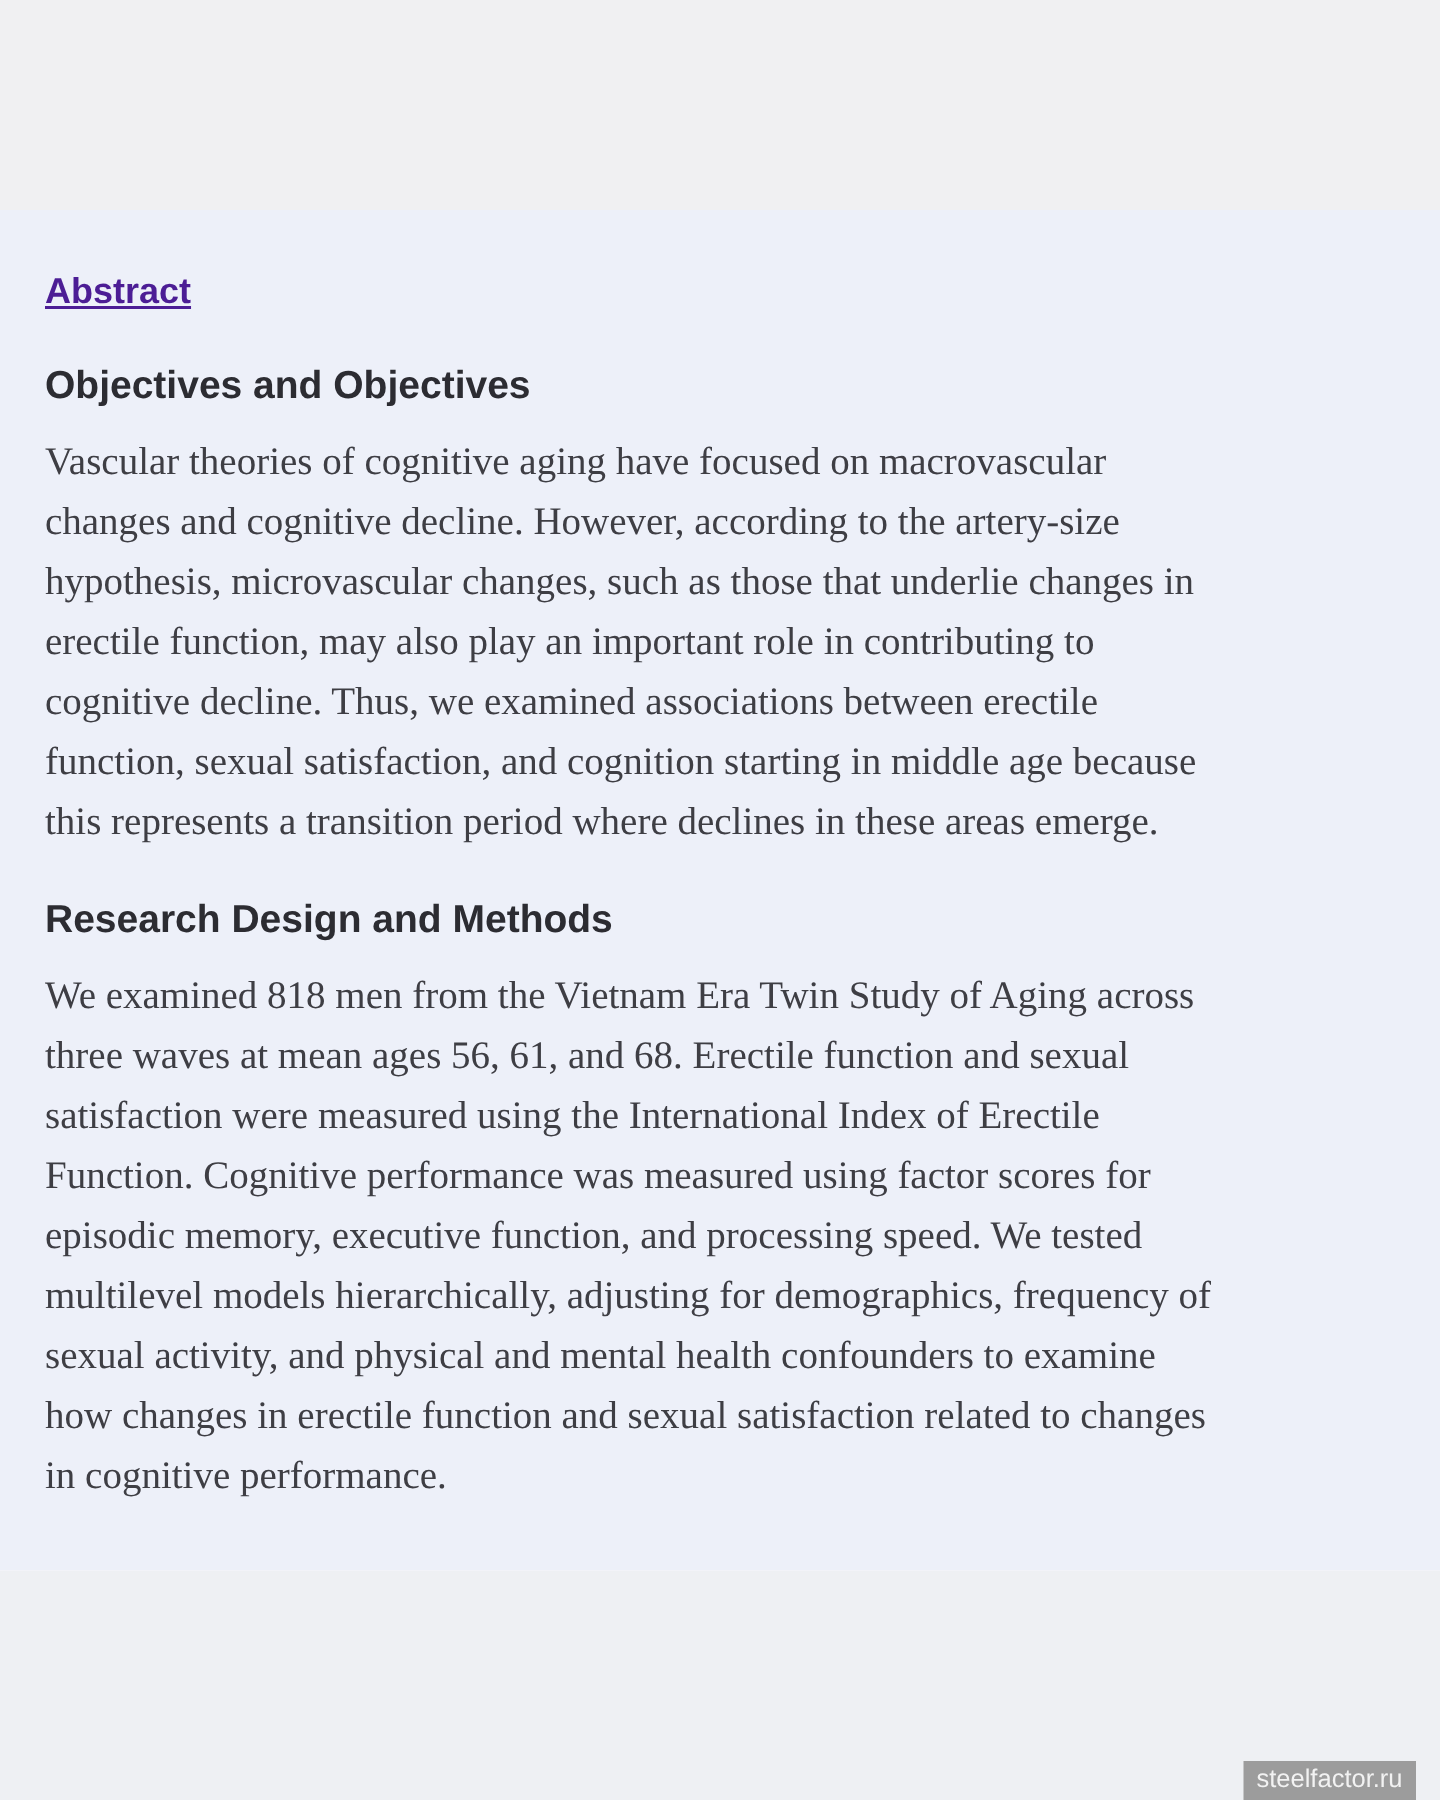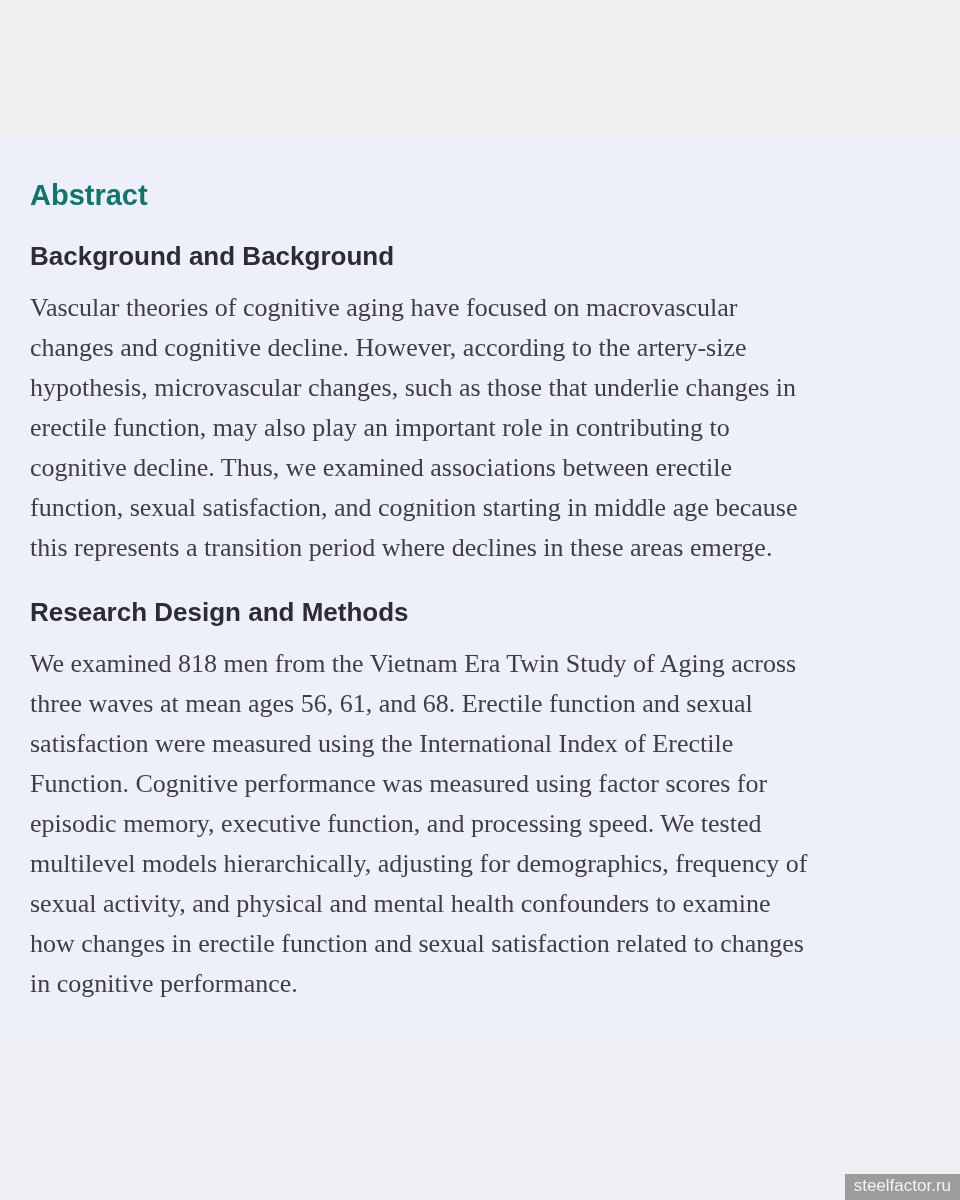--- a/index.html
+++ b/index.html
@@ -25,24 +25,25 @@
   }
   .bottom-band {
     position: absolute;
     top: 1047px; left: 0;
     width: 960px; height: 153px;
     background: #eef0f3;
   }
   .abstract-title {
     font-family: "Liberation Sans", sans-serif;
     font-weight: 700;
-    font-size: 29px;
+    font-size: 24px;
     line-height: 34px;
-    color: #0f766e;
+    color: #4c1d95;
     margin: 0 0 28px 0;
+    text-decoration: underline;
   }
   .section-heading {
     font-family: "Liberation Sans", sans-serif;
     font-weight: 700;
     font-size: 26px;
     line-height: 32px;
     color: #2c2c32;
     margin: 0 0 16px 0;
   }
   .section-heading.second {
@@ -51,40 +52,40 @@
   .section-body {
     font-family: "Liberation Serif", "DejaVu Serif", serif;
     font-size: 26px;
     line-height: 40px;
     color: #3e3e44;
     white-space: pre-line;
     margin: 0 0 24px 0;
   }
   .watermark-badge {
     position: absolute;
-    right: 0; bottom: 0;
+    right: 16px; bottom: 0;
     height: 26px;
     background: #9c9c9c;
     color: #f2f2f2;
     font-family: "Liberation Sans", sans-serif;
     font-size: 17px;
     display: flex;
     align-items: center;
     padding: 0 9px 2px 9px;
   }
 </style>
 </head>
 <body>
 
 <div class="top-band"></div>
 
 <div class="content-panel">
   <h1 class="abstract-title">Abstract</h1>
 
-  <h2 class="section-heading">Background and Background</h2>
+  <h2 class="section-heading">Objectives and Objectives</h2>
   <p class="section-body">Vascular theories of cognitive aging have focused on macrovascular
 changes and cognitive decline. However, according to the artery-size
 hypothesis, microvascular changes, such as those that underlie changes in
 erectile function, may also play an important role in contributing to
 cognitive decline. Thus, we examined associations between erectile
 function, sexual satisfaction, and cognition starting in middle age because
 this represents a transition period where declines in these areas emerge.</p>
 
   <h2 class="section-heading second">Research Design and Methods</h2>
   <p class="section-body">We examined 818 men from the Vietnam Era Twin Study of Aging across

